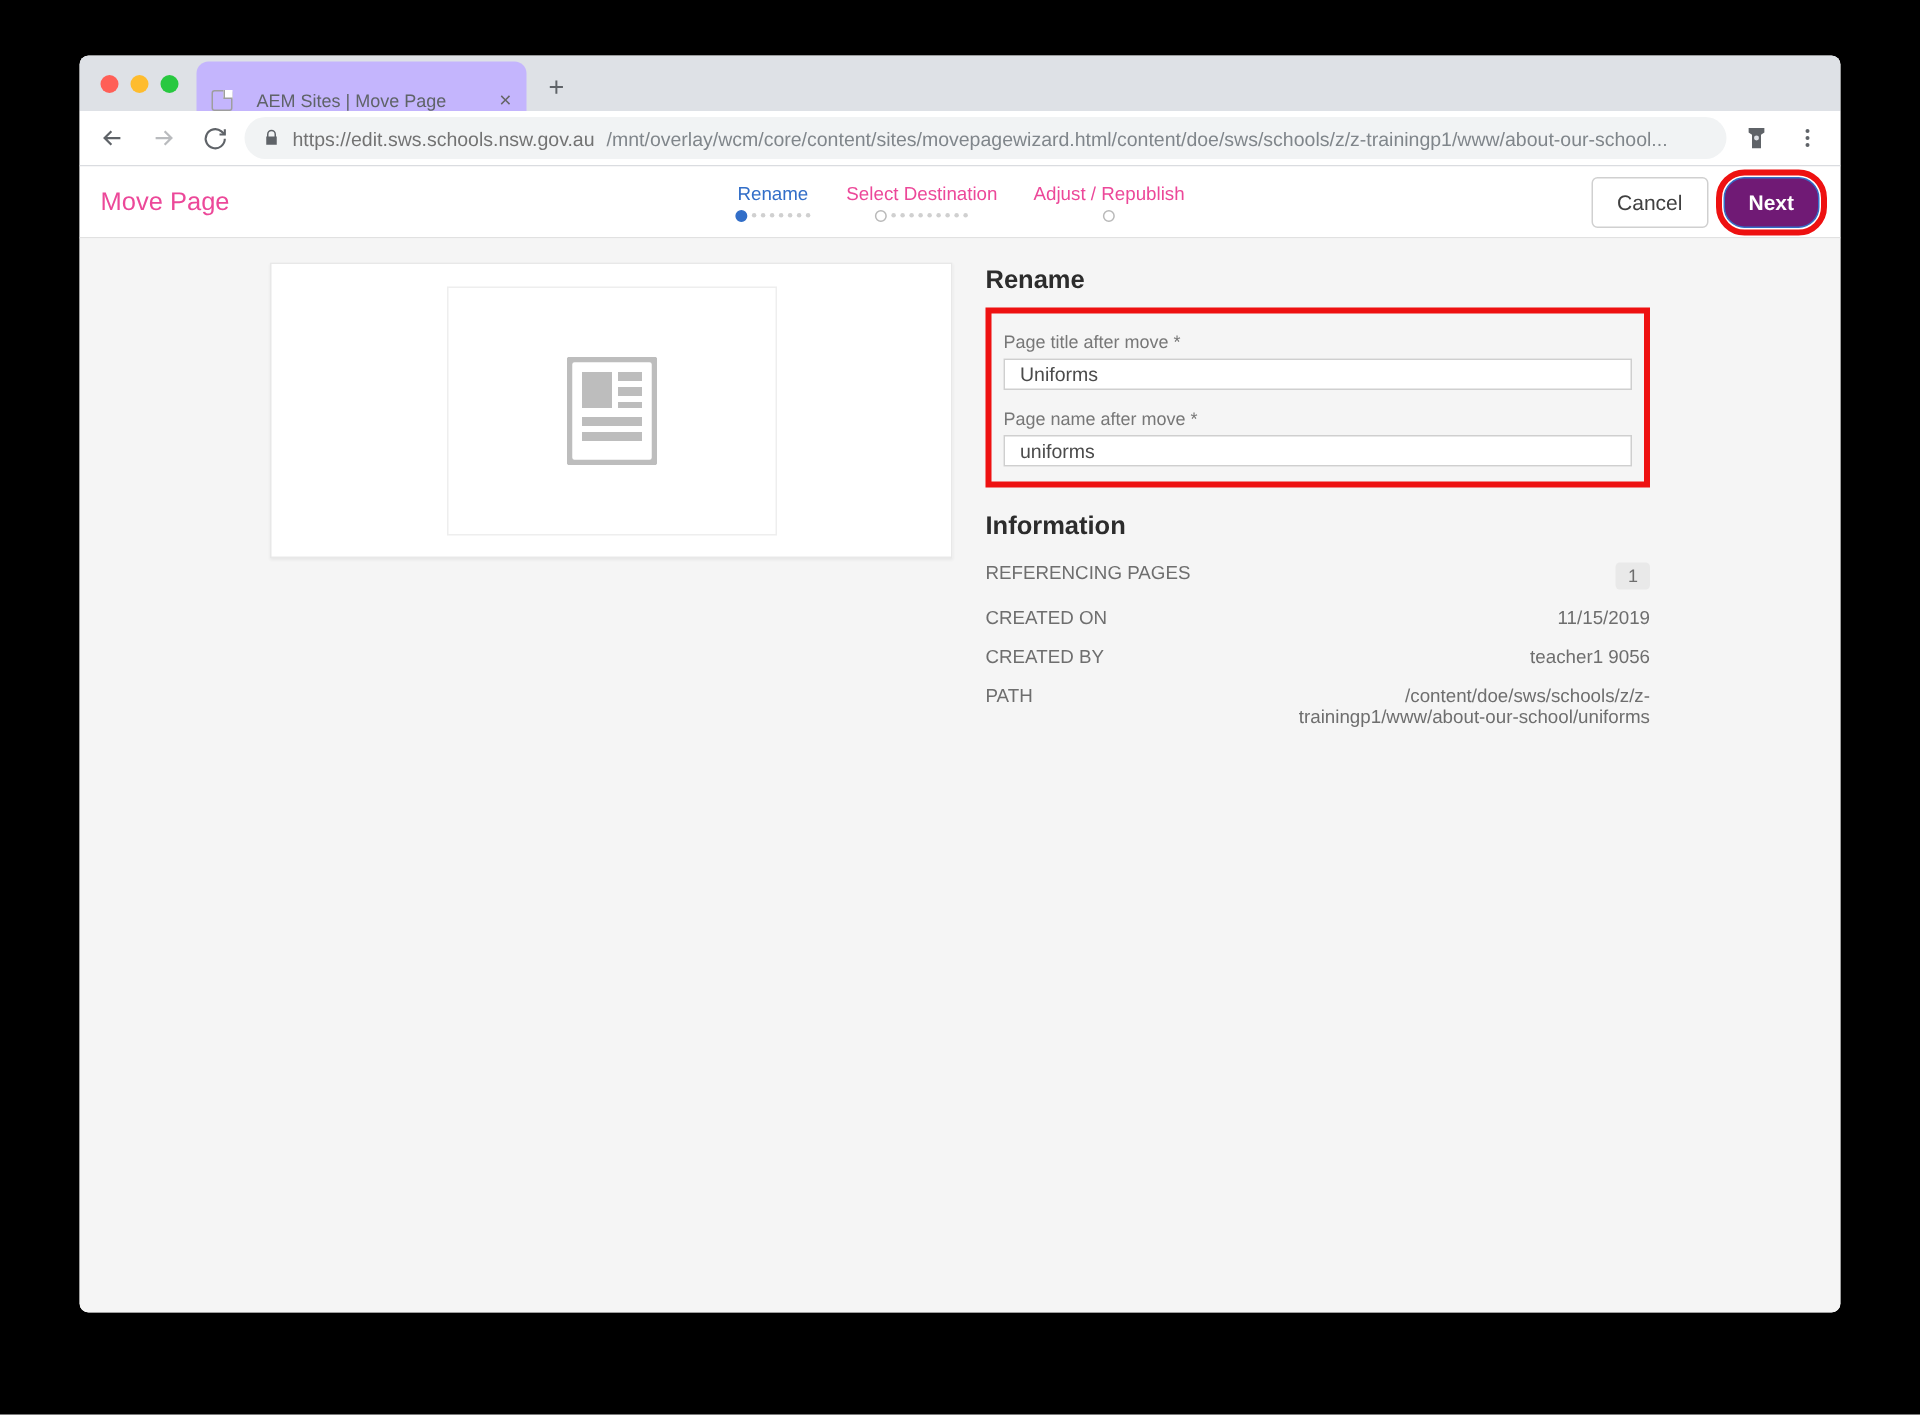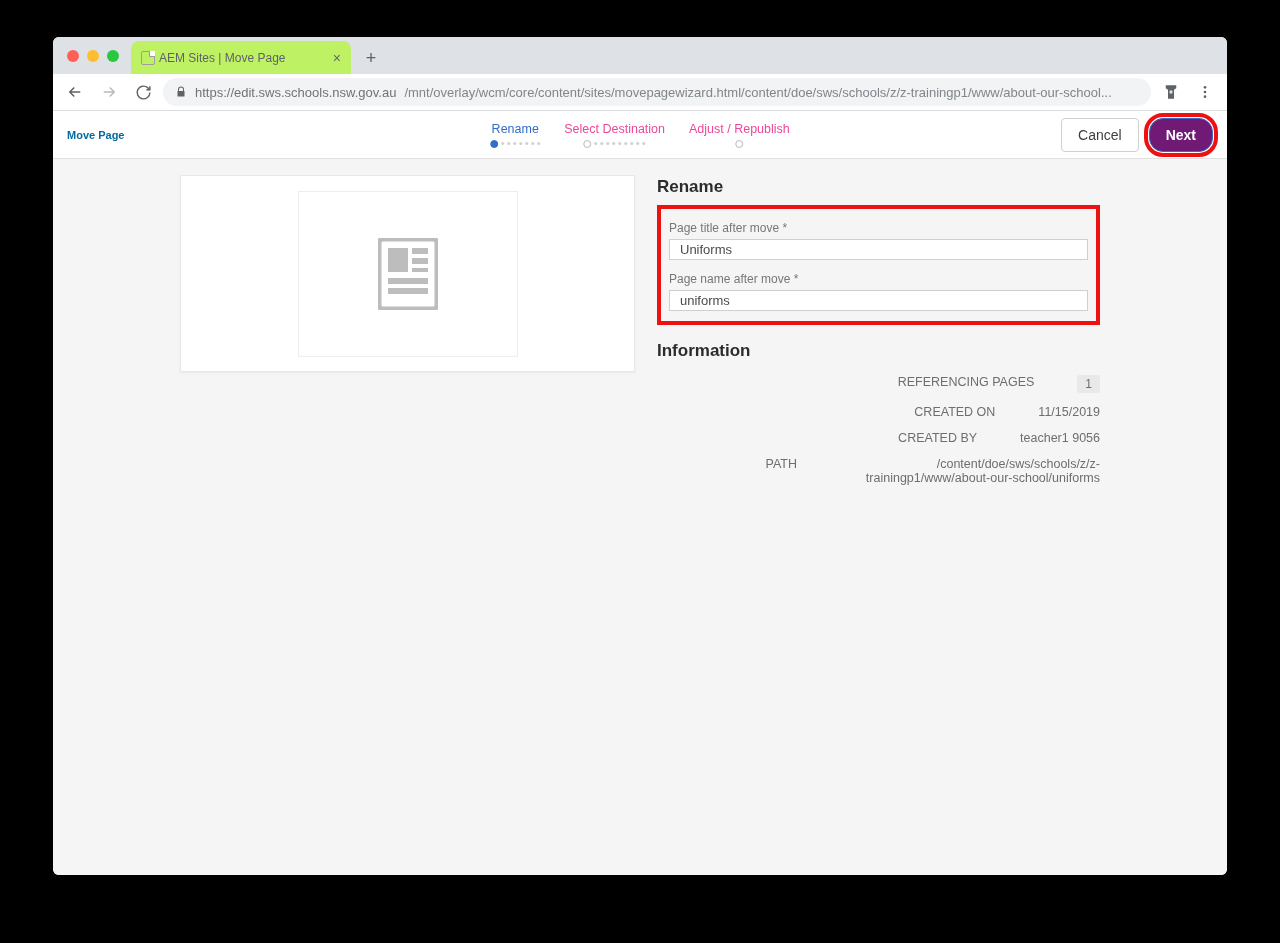--- a/index.html
+++ b/index.html
@@ -35,28 +35,28 @@
     gap: 8px;
     align-items: center;
     padding: 0 8px 0 6px;
     height: 100%;
   }
   .tl { width: 12px; height: 12px; border-radius: 50%; }
   .tl.red { background: #ff5f57; }
   .tl.yellow { background: #febc2e; }
   .tl.green { background: #28c840; }
   .tab {
-    background: #bef264;
+    background: #c4b5fd;
     height: 33px;
     min-width: 220px;
     border-radius: 8px 8px 0 0;
     display: flex;
-    align-items: center;
+    align-items: flex-end;
     padding: 0 10px;
-    gap: 4px;
+    gap: 16px;
     font-size: 12px;
     color: #5f6368;
     margin-left: 4px;
   }
   .tab .doc-icon { width:14px; height:14px; border:1.5px solid #9e9e9e; border-radius:2px; position:relative; }
   .tab .doc-icon::after{ content:""; position:absolute; right:-1px; top:-1px; width:5px; height:5px; background:#fff; border-left:1.5px solid #9e9e9e; border-bottom:1.5px solid #9e9e9e;}
   .tab .close-x { margin-left:auto; font-size:14px; color:#666; cursor:pointer; }
   .new-tab { width:28px; height:28px; display:flex; align-items:center; justify-content:center; color:#5f6368; font-size:18px; cursor:pointer; margin-left:6px; margin-bottom:2px;}
   .toolbar {
     height: 37px;
@@ -90,21 +90,21 @@
 
   
   .app-header {
     height: 48px;
     background:#fff;
     border-bottom:1px solid #e1e1e1;
     display:flex;
     align-items:center;
     padding:0 14px;
   }
-  .app-title { font-size:11px; color:#0369a1; font-weight:700; }
+  .app-title { font-size:17px; color:#ec4899; font-weight:400; }
   .wizard-steps {
     position:absolute;
     left:50%;
     transform:translateX(-50%);
     display:flex;
     align-items:flex-start;
     gap:24px;
   }
   .step { text-align:center; }
   .step-label { font-size:12.5px; color:#ec4899; padding-bottom:3px;}
@@ -165,21 +165,21 @@
     width:100%;
     height:21px;
     border:1px solid #cfcfcf;
     background:#fff;
     padding:0 10px;
     font-size:13px;
     color:#4b4b4b;
     margin-bottom:8px;
   }
   .info-list{ margin-top:8px;}
-  .info-row{ display:flex; align-items:flex-start; justify-content:flex-end; font-size:12.5px; color:#6e6e6e; padding:6px 0;gap:43px;}
+  .info-row{ display:flex; align-items:flex-start; justify-content:space-between; font-size:12.5px; color:#6e6e6e; padding:6px 0;}
   .info-row .val{ color:#6e6e6e; text-align:right; max-width:260px;}
   .badge{ background:#e9e9e9; border-radius:3px; padding:2px 8px; color:#6e6e6e; font-size:12px;}
 </style>
 </head>
 <body>
 
 <div class="browser-window">
 
   <div class="tab-strip">
     <div class="traffic-lights">

